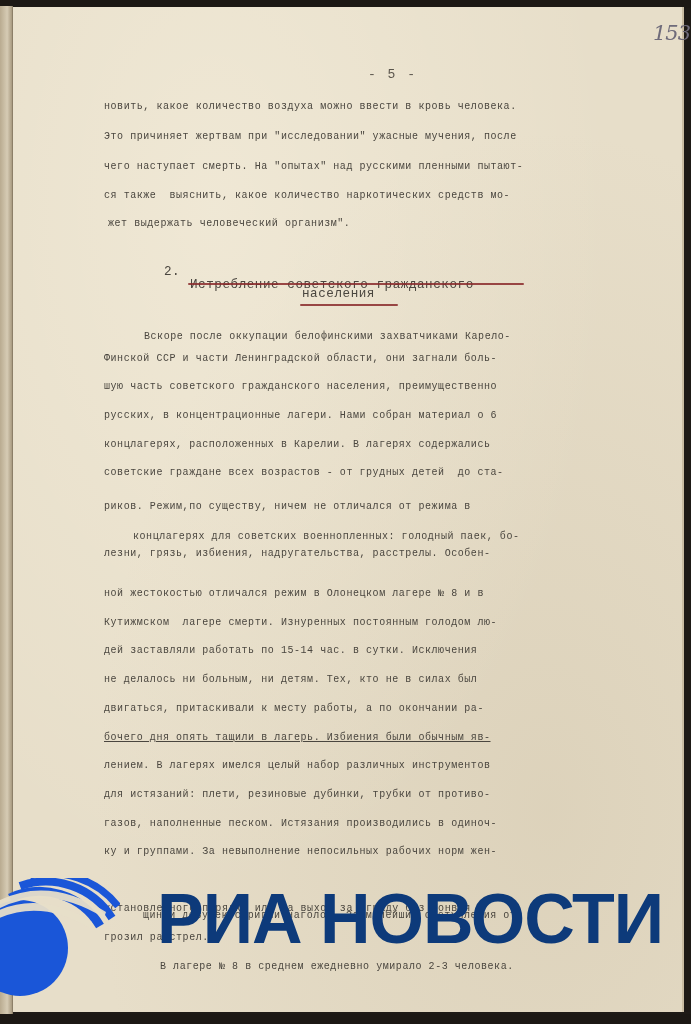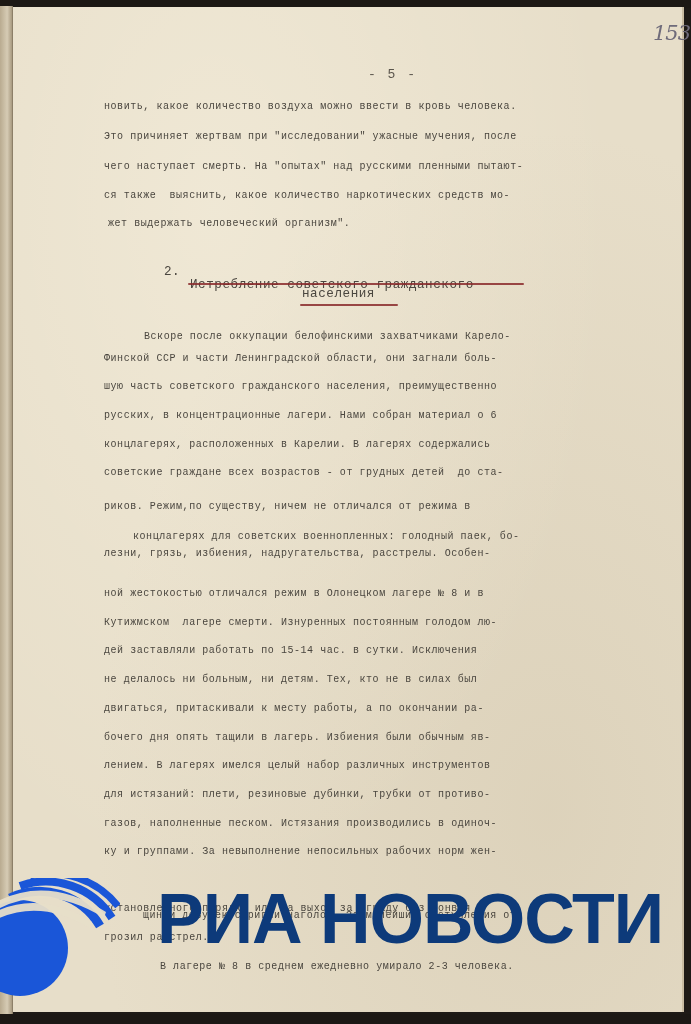--- a/index.html
+++ b/index.html
@@ -90,21 +90,21 @@
 <div class="line" style="top:439px;">концлагерях, расположенных в Карелии. В лагерях содержались</div>
 <div class="line" style="top:467px;">советские граждане всех возрастов - от грудных детей  до ста-</div>
 <div class="line" style="top:501px;">риков. Режим,по существу, ничем не отличался от режима в</div>
 <div class="line" style="top:531px;margin-left:29px;">концлагерях для советских военнопленных: голодный паек, бо-</div>
 <div class="line" style="top:548px;">лезни, грязь, избиения, надругательства, расстрелы. Особен-</div>
 <div class="line" style="top:588px;">ной жестокостью отличался режим в Олонецком лагере № 8 и в</div>
 <div class="line" style="top:617px;">Кутижмском  лагере смерти. Изнуренных постоянным голодом лю-</div>
 <div class="line" style="top:645px;">дей заставляли работать по 15-14 час. в сутки. Исключения</div>
 <div class="line" style="top:674px;">не делалось ни больным, ни детям. Тех, кто не в силах был</div>
 <div class="line" style="top:703px;">двигаться, притаскивали к месту работы, а по окончании ра-</div>
-<div class="line" style="top:732px;">бочего дня опять тащили в лагерь. Избиения были обычным яв-</div>
+<div class="line" style="top:732px;text-decoration:underline;">бочего дня опять тащили в лагерь. Избиения были обычным яв-</div>
 <div class="line" style="top:760px;">лением. В лагерях имелся целый набор различных инструментов</div>
 <div class="line" style="top:789px;">для истязаний: плети, резиновые дубинки, трубки от противо-</div>
 <div class="line" style="top:818px;">газов, наполненные песком. Истязания производились в одиноч-</div>
 <div class="line" style="top:846px;">ку и группами. За невыполнение непосильных рабочих норм жен-</div>
 <div class="line" style="top:910px;padding-left:39px;">щин и девушек стригли наголо.  За малейшие отступления от</div>
 <div class="line" style="top:903px;">установленного порядка или за выход за ограду без конвоя</div>
 <div class="line" style="top:932px;">грозил расстрел.</div>
 
 <div class="line" style="top:961px; left:160px;">В лагере № 8 в среднем ежедневно умирало 2-3 человека.</div>
 

